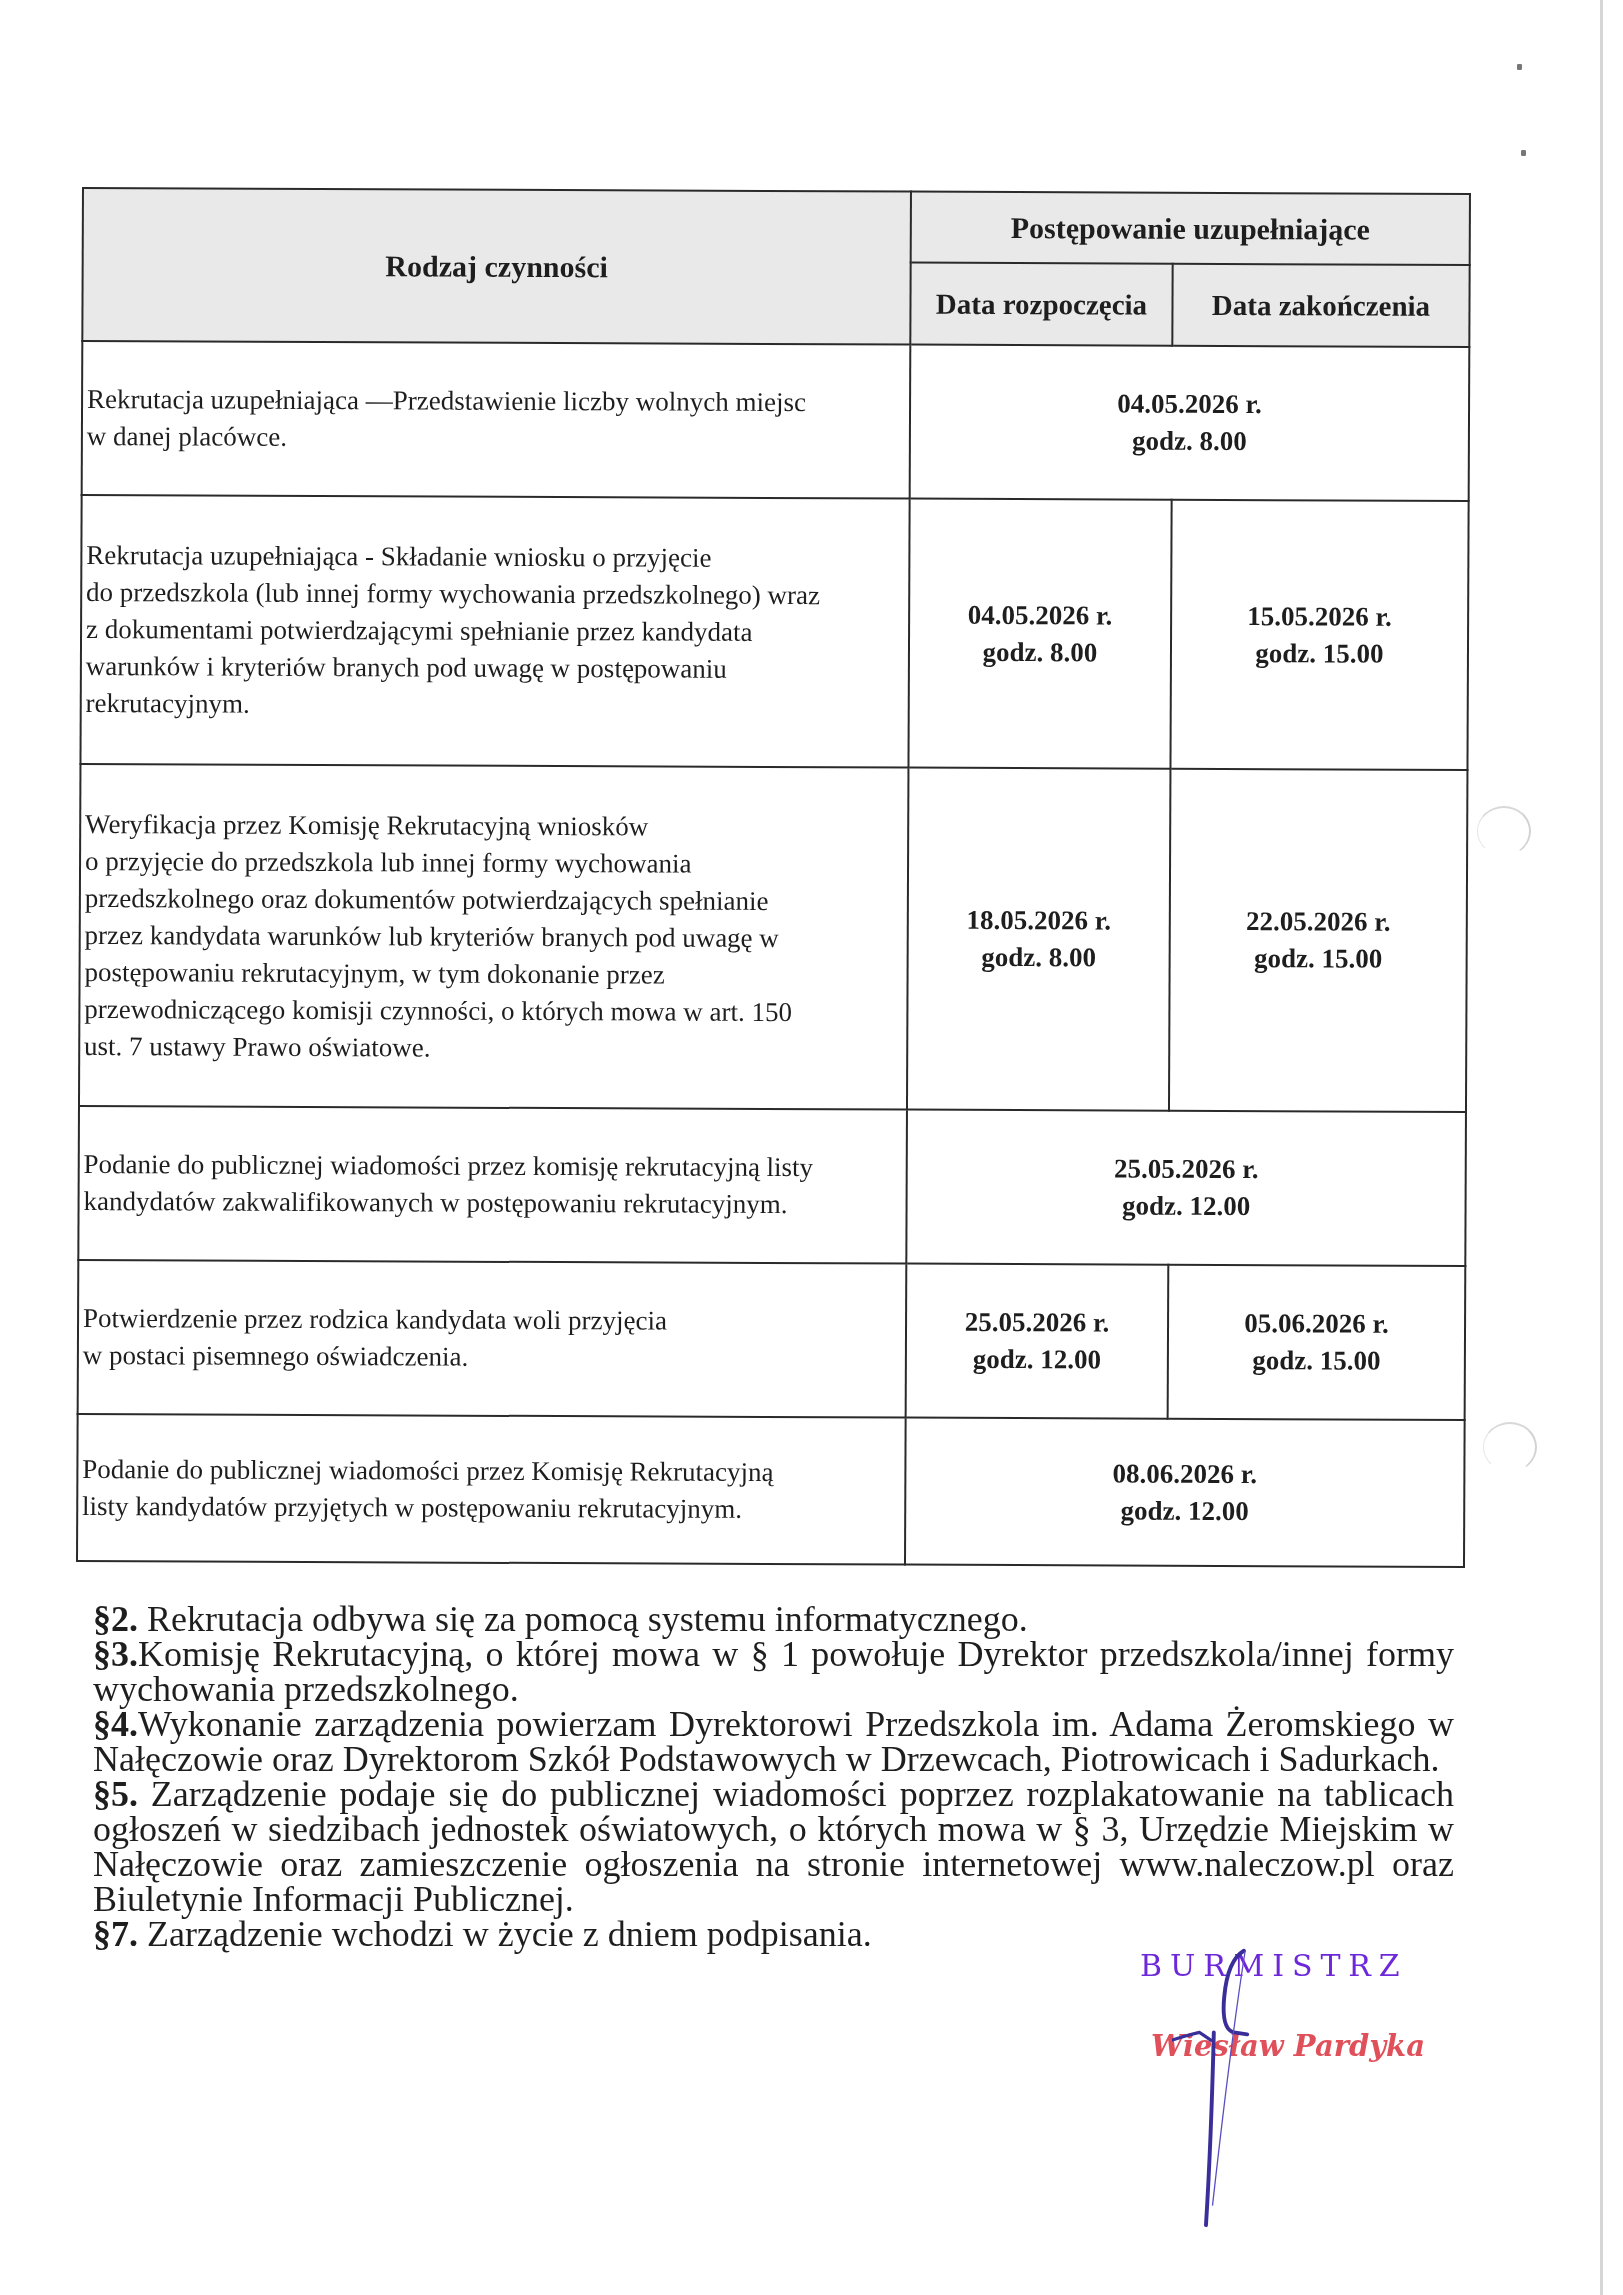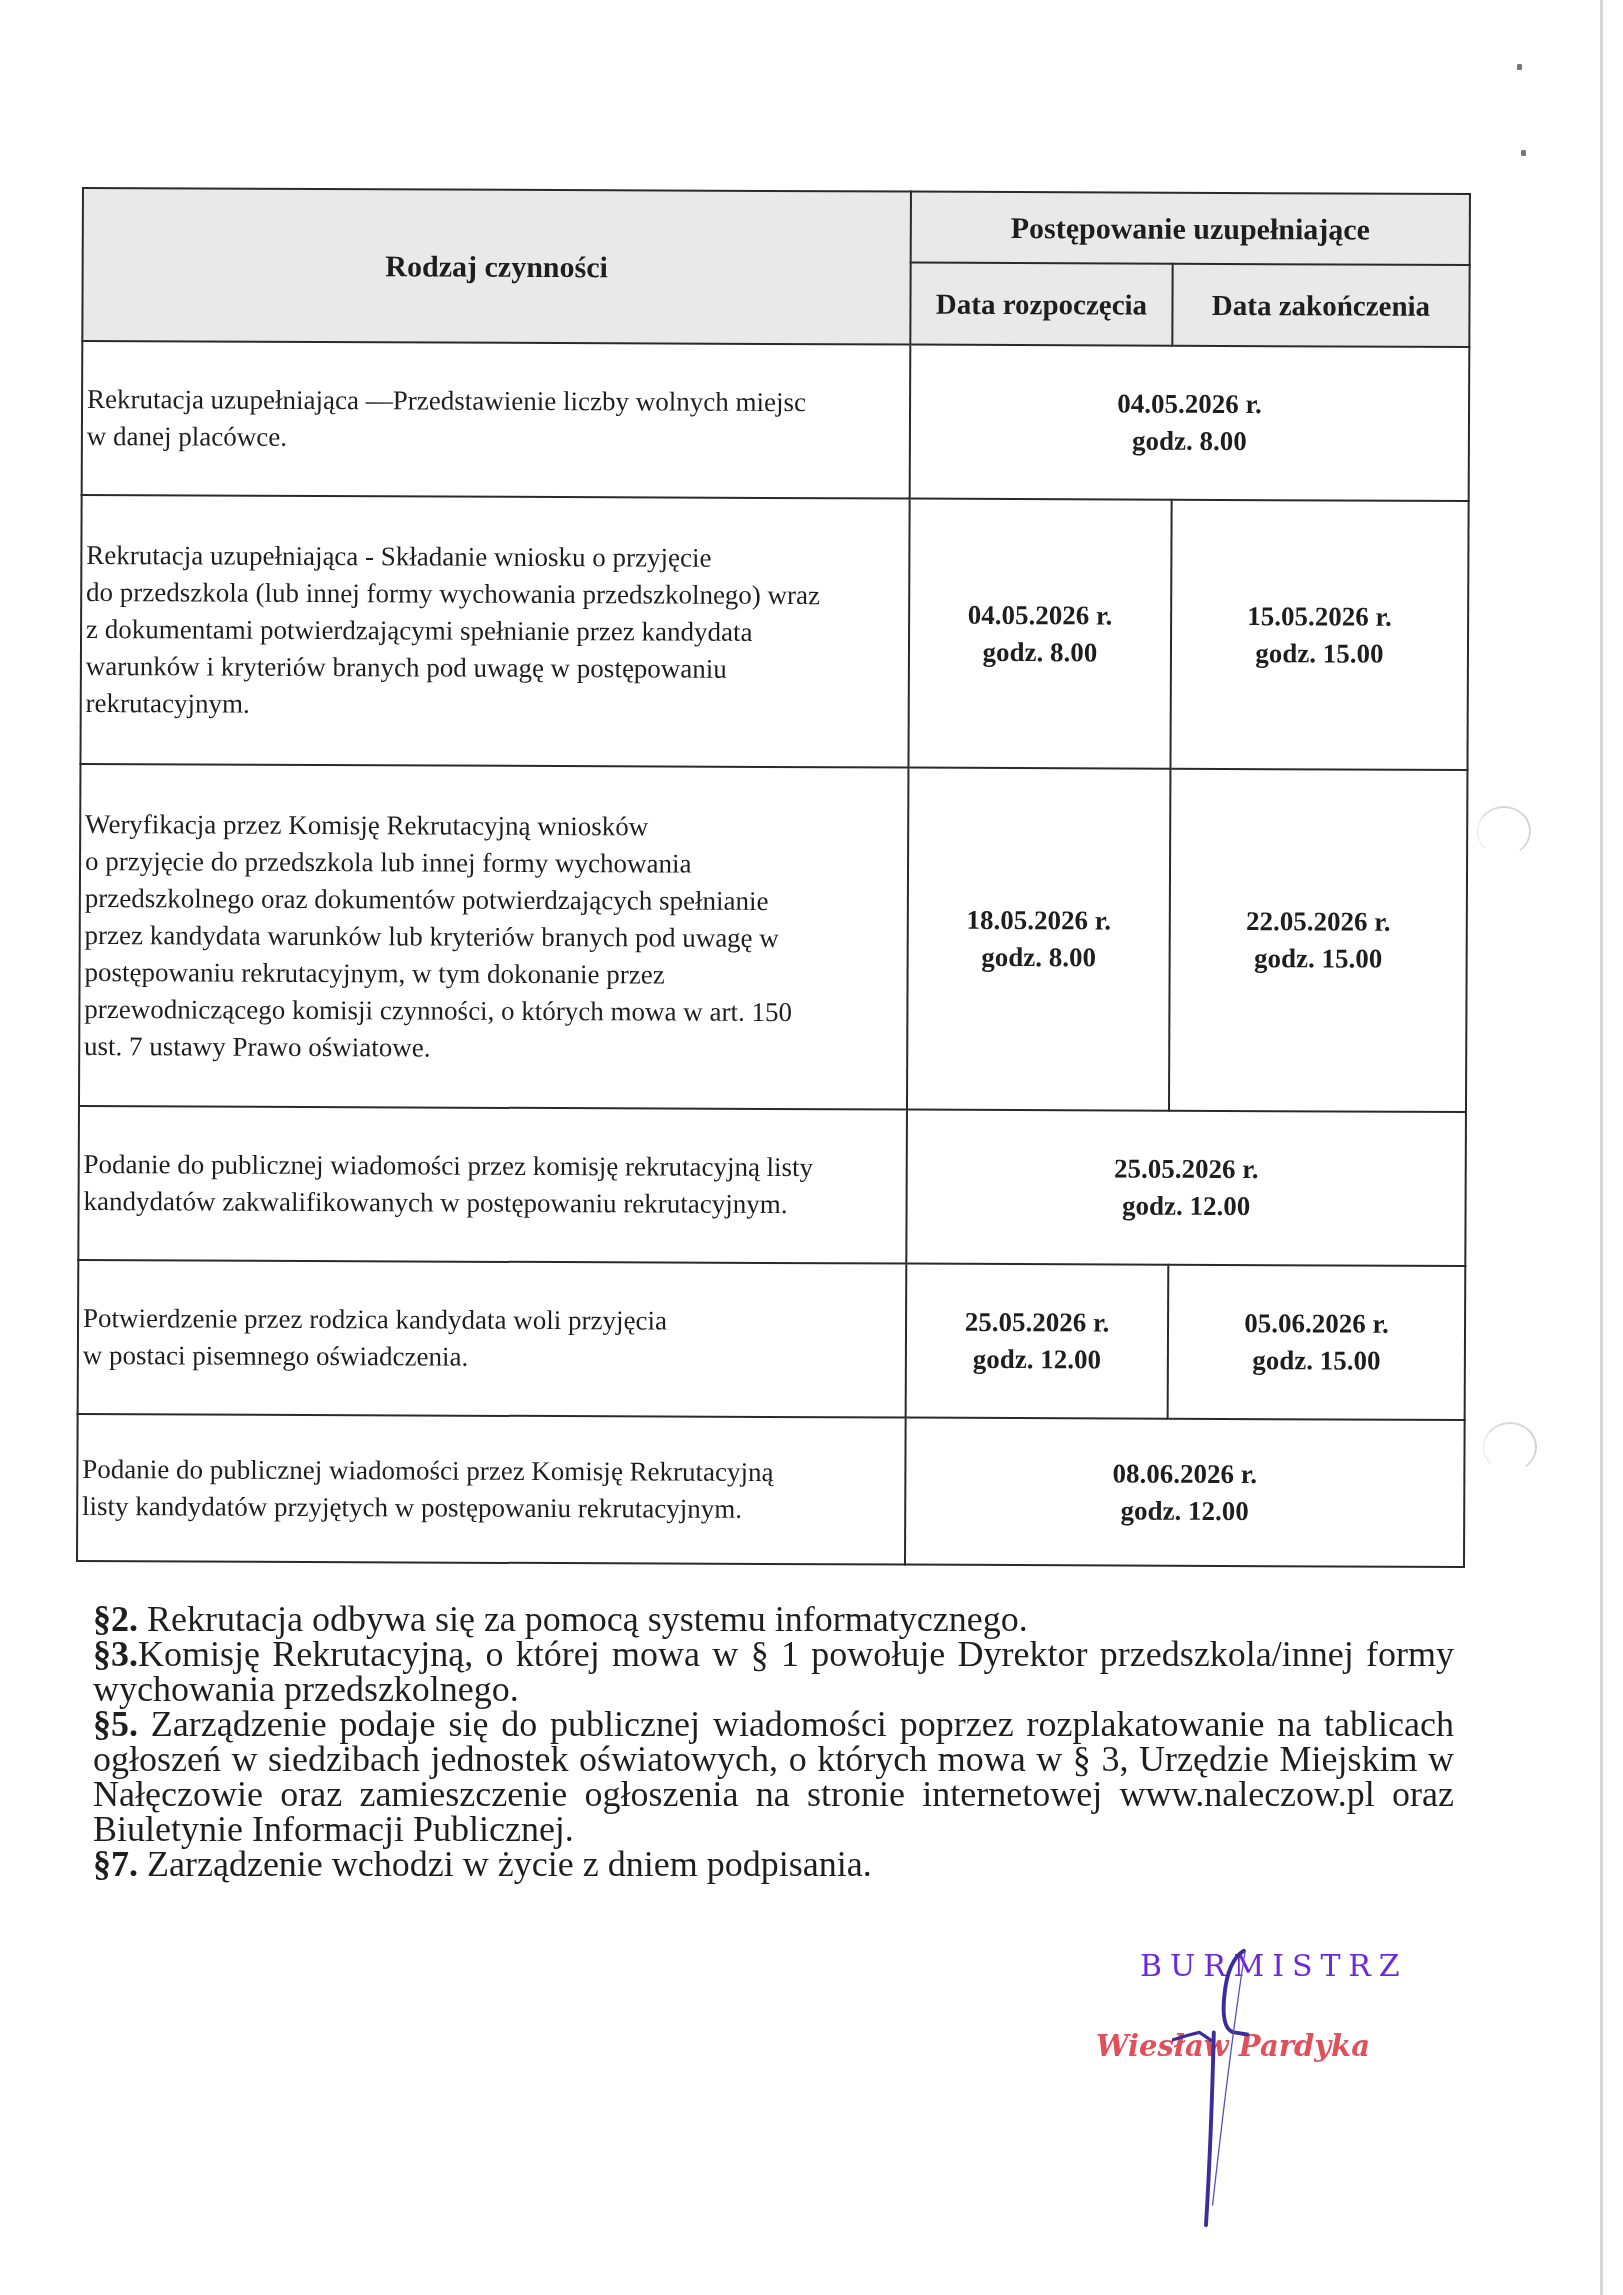--- a/index.html
+++ b/index.html
@@ -29,21 +29,21 @@
   tr.r5 td { height: 152px; }
   tr.r6 td { height: 145px; }
 
   .paras { position: absolute; left: 93px; top: 1602px; width: 1361px; font-size: 36px; line-height: 35px; }
   .para { text-align: justify; }
   .para b { font-weight: bold; }
   .para .link { }
 
   .stamp-title { position: absolute; left: 1140px; top: 1948px; font-size: 30px; font-weight: normal;
                  letter-spacing: 7.9px; color: #6d28d9; font-family: "DejaVu Serif", serif; }
-  .stamp-name { position: absolute; left: 1096px; top: 2029px; font-size: 29px; font-weight: bold; font-style: italic;
+  .stamp-name { position: absolute; left: 1151px; top: 2029px; font-size: 29px; font-weight: bold; font-style: italic;
                 color: #e0505a; font-family: "DejaVu Serif", serif; text-align: right; }
   .signature { position: absolute; left: 1172px; top: 1944px; width: 196px; height: 301px; }
 </style>
 </head>
 <body>
 
 <div class="scan-edge"></div>
 <div class="speck" style="left:1517px;top:64px"></div>
 <div class="speck" style="left:1521px;top:150px"></div>
 <div class="punch" style="left:1477px;top:806px"></div>
@@ -149,20 +149,21 @@
       <span>08.06.2026 r.</span>
       <span>godz. 12.00</span>
     </td>
   </tr>
 </tbody>
   </table>
 
 <div class="paras">
   <div class="para"><b>§2.</b><span> Rekrutacja odbywa się za pomocą systemu informatycznego.</span></div>
   <div class="para"><b>§3.</b><span>Komisję Rekrutacyjną, o której mowa w § 1 powołuje Dyrektor przedszkola/innej formy wychowania przedszkolnego.</span></div>
+  <div class="para"><b>§4.</b><span>Wykonanie zarządzenia powierzam Dyrektorowi Przedszkola im. Adama Żeromskiego w Nałęczowie oraz Dyrektorom Szkół Podstawowych w Drzewcach, Piotrowicach i Sadurkach.</span></div>
   <div class="para"><b>§5.</b><span> Zarządzenie podaje się do publicznej wiadomości poprzez rozplakatowanie na tablicach ogłoszeń w siedzibach jednostek oświatowych, o których mowa w § 3, Urzędzie Miejskim w Nałęczowie oraz zamieszczenie ogłoszenia na stronie internetowej </span><span class="link">www.naleczow.pl</span><span> oraz Biuletynie Informacji Publicznej.</span></div>
   <div class="para"><b>§7.</b><span> Zarządzenie wchodzi w życie z dniem podpisania.</span></div>
 </div>
 
 <div class="stamp-title">BURMISTRZ</div>
 <div class="stamp-name">Wiesław Pardyka</div>
 <svg class="signature" viewBox="0 0 300 460">
   <path d="M110 10 Q85 25 80 80 Q75 130 95 135 L115 138" fill="none" stroke="#3a2f9a" stroke-width="6" stroke-linecap="round"></path>
   <path d="M112 10 Q90 150 62 400" fill="none" stroke="#5a4fc0" stroke-width="2"></path>
   <path d="M64 135 Q60 300 52 430" fill="none" stroke="#3a2f9a" stroke-width="6" stroke-linecap="round"></path>

